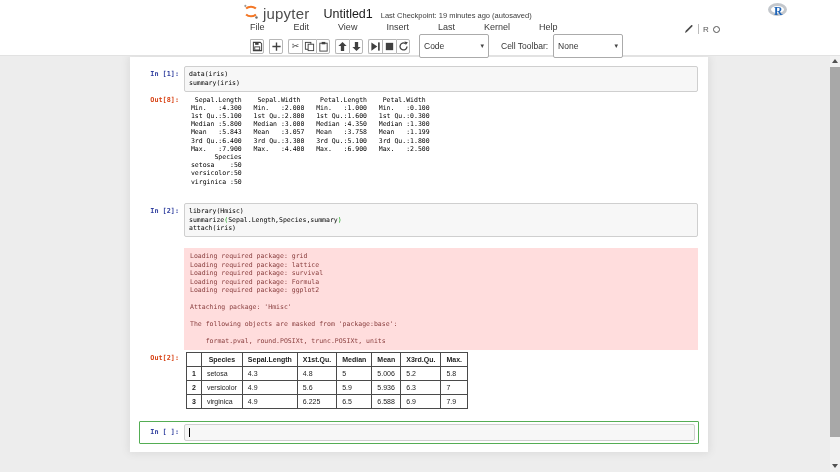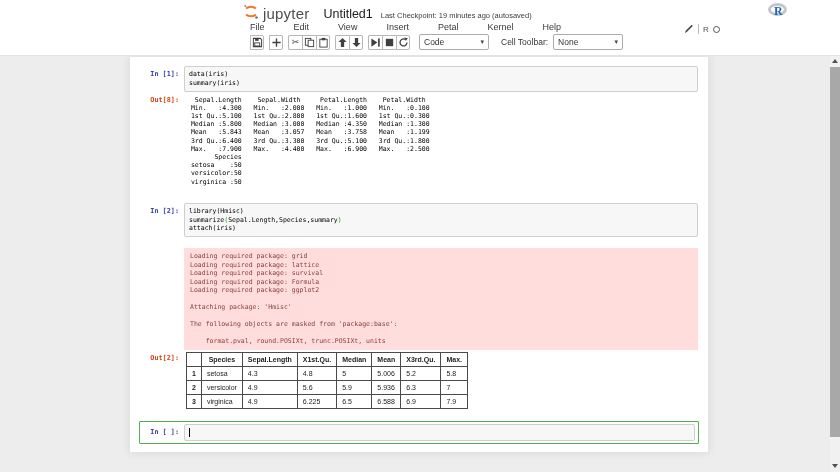--- a/index.html
+++ b/index.html
@@ -22,21 +22,21 @@
   #menu-row { position:absolute; left:250px; top:22px; display:flex; gap:29px; }
   .menu-item { font-size:9px; color:#3a3a3a; cursor:pointer; }
   #toolbar-row { position:absolute; left:250px; top:34px; display:flex; align-items:center; }
   .btn-group { display:flex; margin-right:5px; }
   .tbtn { width:14px; height:15px; background:#fff; border:1px solid #b7b7b7; border-right-width:0; display:flex; align-items:center; justify-content:center; }
   .tbtn:last-child { border-right-width:1px; }
   .btn-group .tbtn:first-child { border-radius:2px 0 0 2px; }
   .btn-group .tbtn:last-child { border-radius:0 2px 2px 0; }
   .tbtn svg { display:block; }
   .tbtn .glyph { font-size:9px; color:#404040; line-height:9px; }
-  .select-box { height:16px; background:#fff; border:1px solid #ababab; border-radius:2px; font-size:8.5px; color:#333; display:flex; align-items:center; padding:0 4px; justify-content:space-between; }
+  .select-box { height:24px; background:#fff; border:1px solid #ababab; border-radius:2px; font-size:8.5px; color:#333; display:flex; align-items:center; padding:0 4px; justify-content:space-between; }
   #cell-type-select { width:70px; margin-left:4px; }
   #cell-toolbar-label { font-size:8.5px; color:#333; margin-left:12px; }
   #cell-toolbar-select { width:70px; margin-left:5px; }
   .dd-arrow { font-size:7px; color:#444; }
 
   
   #page { position:absolute; left:0; top:56px; width:779px; height:416px; background:#ededed; }
   #container { position:absolute; left:130px; top:1px; width:578px; min-height:392px; background:#fff; box-shadow:0 0 8px 1px rgba(80,80,80,.12); padding:6px 9px 8px 9px; }
   .cell { border:1px solid transparent; padding:2px 0; }
   .crow { display:flex; align-items:flex-start; }
@@ -99,21 +99,21 @@
       <span class="vdiv"></span>
       <span id="kernel-name">R</span>
       <span id="kernel-circle"></span>
     </div>
 
     <div id="menu-row">
       <span class="menu-item">File</span>
       <span class="menu-item">Edit</span>
       <span class="menu-item">View</span>
       <span class="menu-item">Insert</span>
-      <span class="menu-item">Petal</span>
+      <span class="menu-item">Last</span>
       <span class="menu-item">Kernel</span>
       <span class="menu-item">Help</span>
     </div>
 
     <div id="toolbar-row">
       <div class="btn-group">
         <span class="tbtn">
           <svg width="11" height="11" viewBox="0 0 12 12">
               <path d="M1.5 1.5 H9 L10.5 3 V10.5 H1.5 Z" fill="none" stroke="#404040" stroke-width="1.1"></path>
               <rect x="3.4" y="1.8" width="3.8" height="2.4" fill="#404040"></rect>

